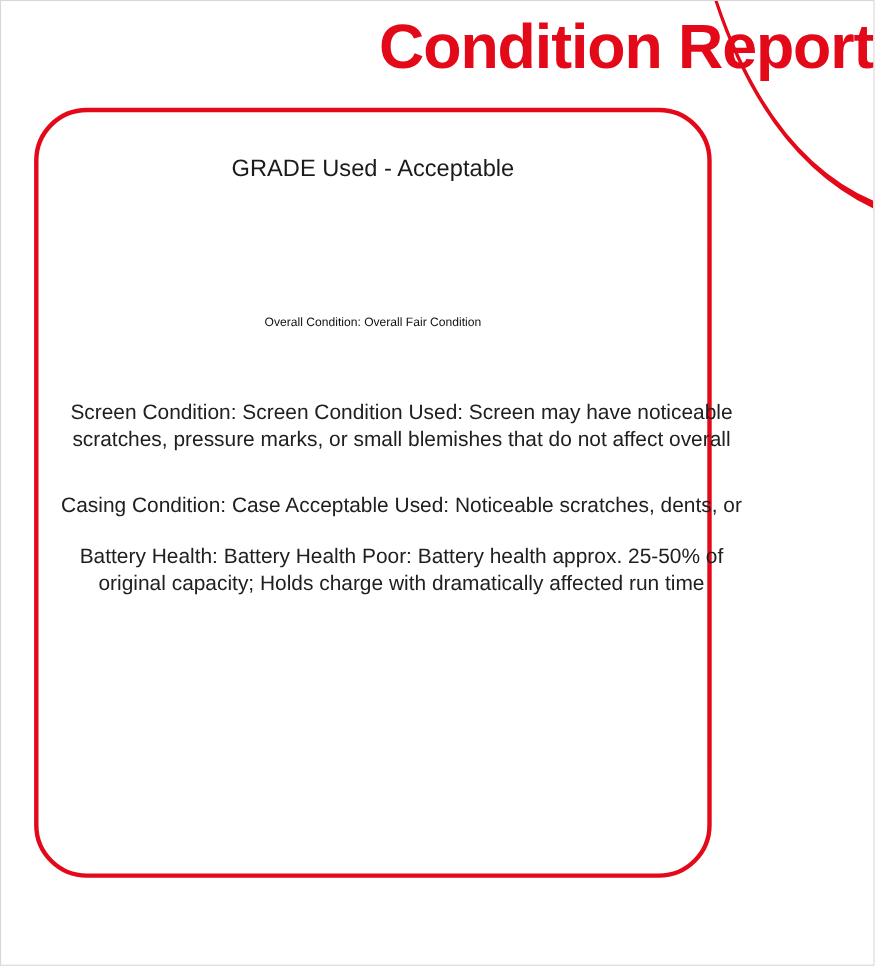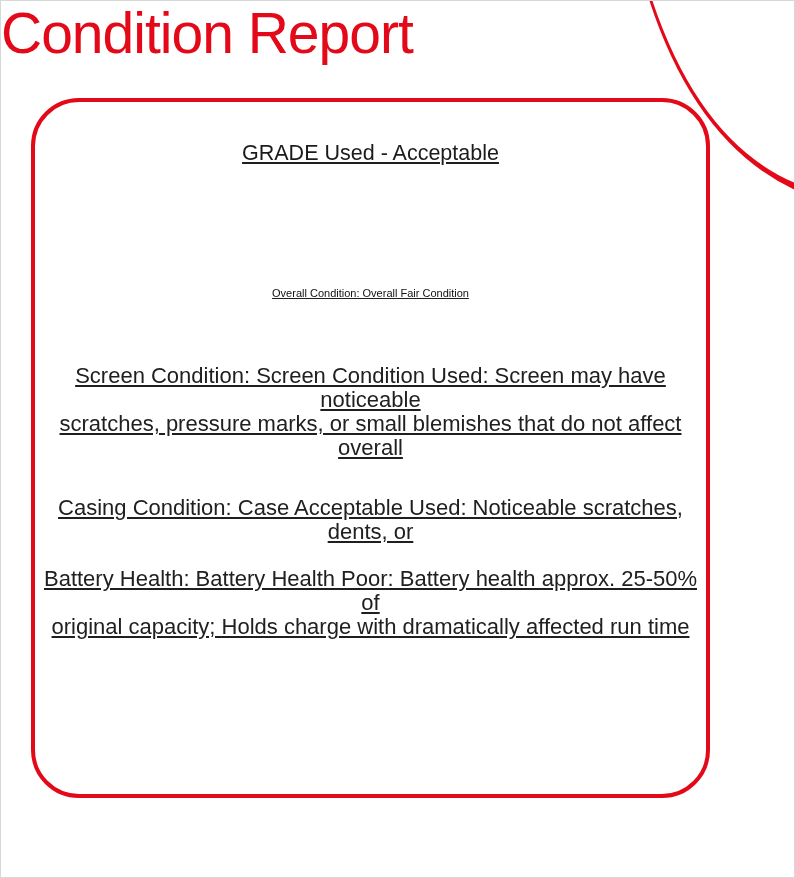--- a/index.html
+++ b/index.html
@@ -11,45 +11,45 @@
   html,body{background:#fff;}
   body{
     width:795px;height:878px;
     position:relative;
     overflow:hidden;
     border:1px solid var(--page-border);
     font-family:"Liberation Sans", sans-serif;
     color:var(--text-dark);
   }
   .report-title{
-    text-align:left;
+    margin-top:10px;
+    text-align:right;
     font-size:57px;
     line-height:64px;
-    font-weight:400;
+    font-weight:700;
     letter-spacing:-1px;
     color:var(--accent);
     position:relative;
     z-index:1;
   }
   .swoosh{
     position:absolute;
     top:0;right:0;
     width:161px;height:200px;
     z-index:3;
     pointer-events:none;
   }
   .report-box{
     position:absolute;
     left:30px;top:97px;
-    width:679px;height:700px;
+    width:616px;height:700px;
     border:4px solid var(--accent);
     border-radius:48px;
     background:#fff;
     z-index:2;
-    text-decoration:underline;
   }
   .grade-heading{
     margin-top:38px;
     text-align:center;
     font-size:21.5px;
     line-height:26px;
     font-weight:400;
     color:#1b1b1b;
   }
   .overall-condition{
@@ -59,21 +59,21 @@
     line-height:14px;
     color:#111;
   }
   .sections{
     margin-top:64px;
   }
   .section{
     width:660px;
     margin:0 auto 23px auto;
     text-align:center;
-    font-size:22px;
+    font-size:19px;
     line-height:24px;
     color:#202020;
   }
   .section:first-child{
     margin-bottom:36px;
   }
 </style>
 </head>
 <body>
 

